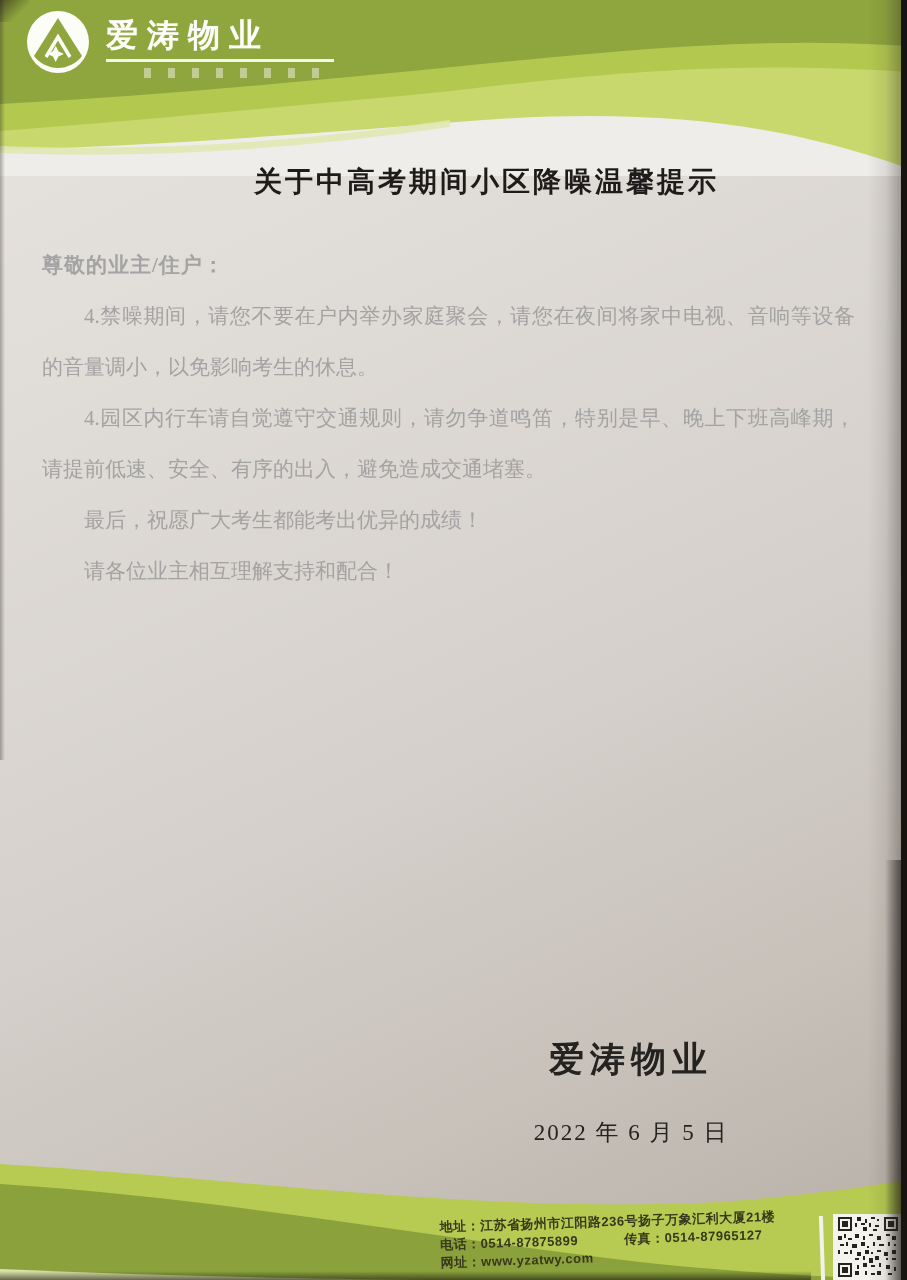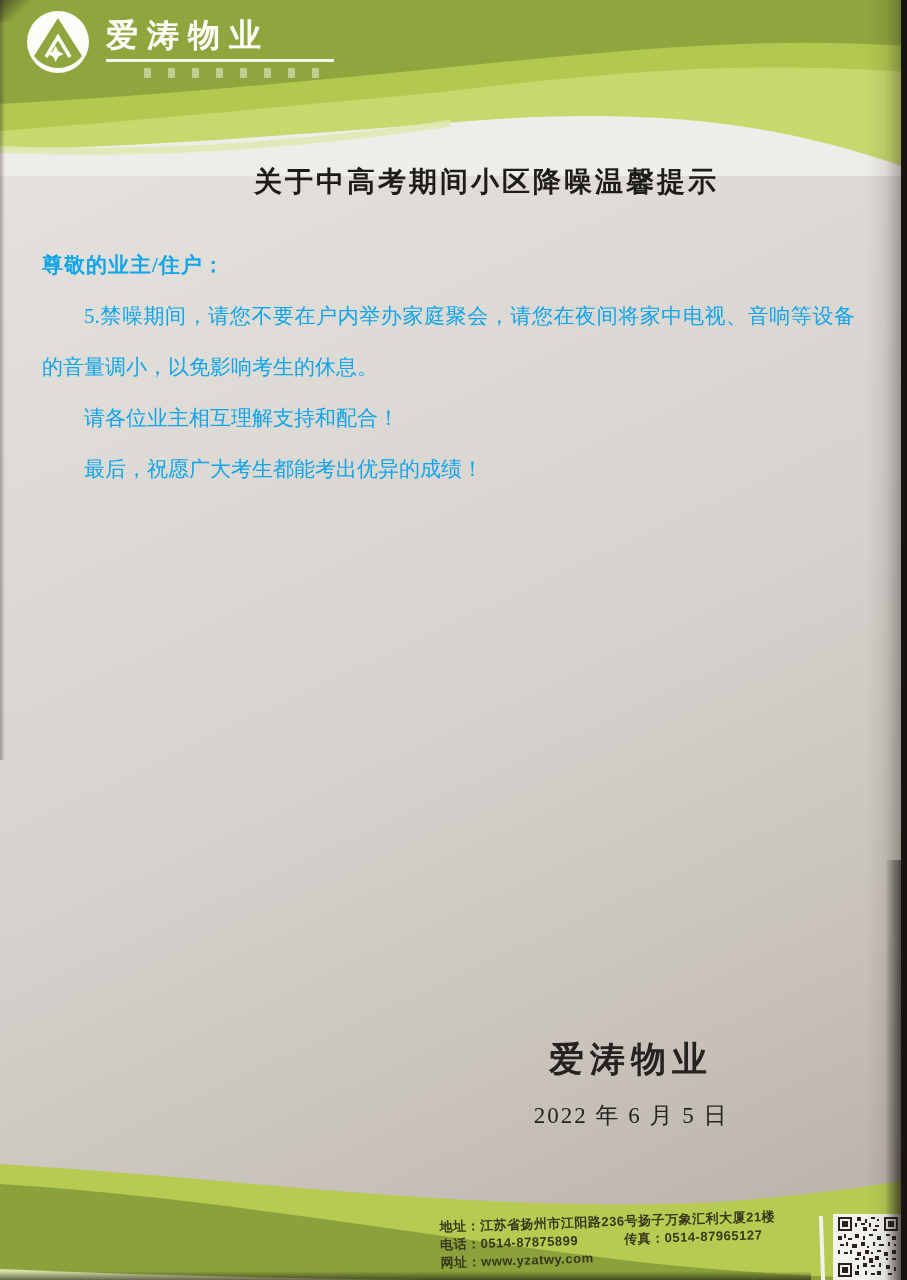--- a/index.html
+++ b/index.html
@@ -32,32 +32,32 @@
   
   .title{
     position:absolute;top:163px;left:0;width:100%;text-align:center;
     transform:translateX(36px);
     font-size:28px;font-weight:900;color:#1d1c1a;letter-spacing:3px;
     font-family:"Liberation Sans","DejaVu Sans",sans-serif;
   }
   
   .body-text{
     position:absolute;top:240px;left:42px;right:46px;
-    font-size:21px;line-height:51px;color:#0ea5e9;text-align:justify;
+    font-size:21px;line-height:51px;color:#a3a3a3;text-align:justify;
     font-family:"Liberation Serif","DejaVu Serif",serif;
   }
   .body-text p{margin:0;text-indent:2em;}
   .body-text p.salutation{text-indent:0;font-weight:600;letter-spacing:1px;}
   
   .sign-block{
     position:absolute;top:1036px;right:130px;width:280px;text-align:center;
     font-family:"Liberation Serif","DejaVu Serif",serif;color:#242320;
   }
   .sign-name{font-size:35px;font-weight:600;letter-spacing:6px;}
-  .sign-date{font-size:23px;margin-top:17px;letter-spacing:2px;}
+  .sign-date{font-size:23px;margin-top:34px;letter-spacing:2px;}
   
   .banner-bottom{position:absolute;left:0;top:1158px;width:907px;height:122px;}
   .contact{
     position:absolute;left:440px;top:1212px;width:400px;
     transform:rotate(-1.8deg);
     font-size:13px;font-weight:700;color:#38391c;letter-spacing:.5px;
     line-height:18px;white-space:nowrap;
     font-family:"Liberation Sans","DejaVu Sans",sans-serif;
   }
   .contact .fax{margin-left:42px;}
@@ -112,23 +112,24 @@
         <div class="logo-text">爱涛物业</div>
         <div class="logo-tagline"></div>
       </div>
     </div>
   </div>
 
   <div class="title">关于中高考期间小区降噪温馨提示</div>
 
   <div class="body-text">
     <p class="salutation">尊敬的业主/住户：</p>
-    <p>5.禁噪期间，请您不要在户内举办家庭聚会，请您在夜间将家中电视、音响等设备的音量调小，以免影响考生的休息。</p>
+    <p>4.禁噪期间，请您不要在户内举办家庭聚会，请您在夜间将家中电视、音响等设备的音量调小，以免影响考生的休息。</p>
+    <p>4.园区内行车请自觉遵守交通规则，请勿争道鸣笛，特别是早、晚上下班高峰期，请提前低速、安全、有序的出入，避免造成交通堵塞。</p>
+    <p>最后，祝愿广大考生都能考出优异的成绩！</p>
     <p>请各位业主相互理解支持和配合！</p>
-    <p>最后，祝愿广大考生都能考出优异的成绩！</p>
   </div>
 
   <div class="sign-block">
     <div class="sign-name">爱涛物业</div>
     <div class="sign-date">2022 年 6 月 5 日</div>
   </div>
 
   <div class="banner-bottom">
     <svg width="907" height="122" viewBox="0 0 907 122">
       <path d="M0,6 C240,20 480,56 720,44 C800,38 860,30 907,22 L907,122 L0,122 Z" fill="#b7cb52"></path>

